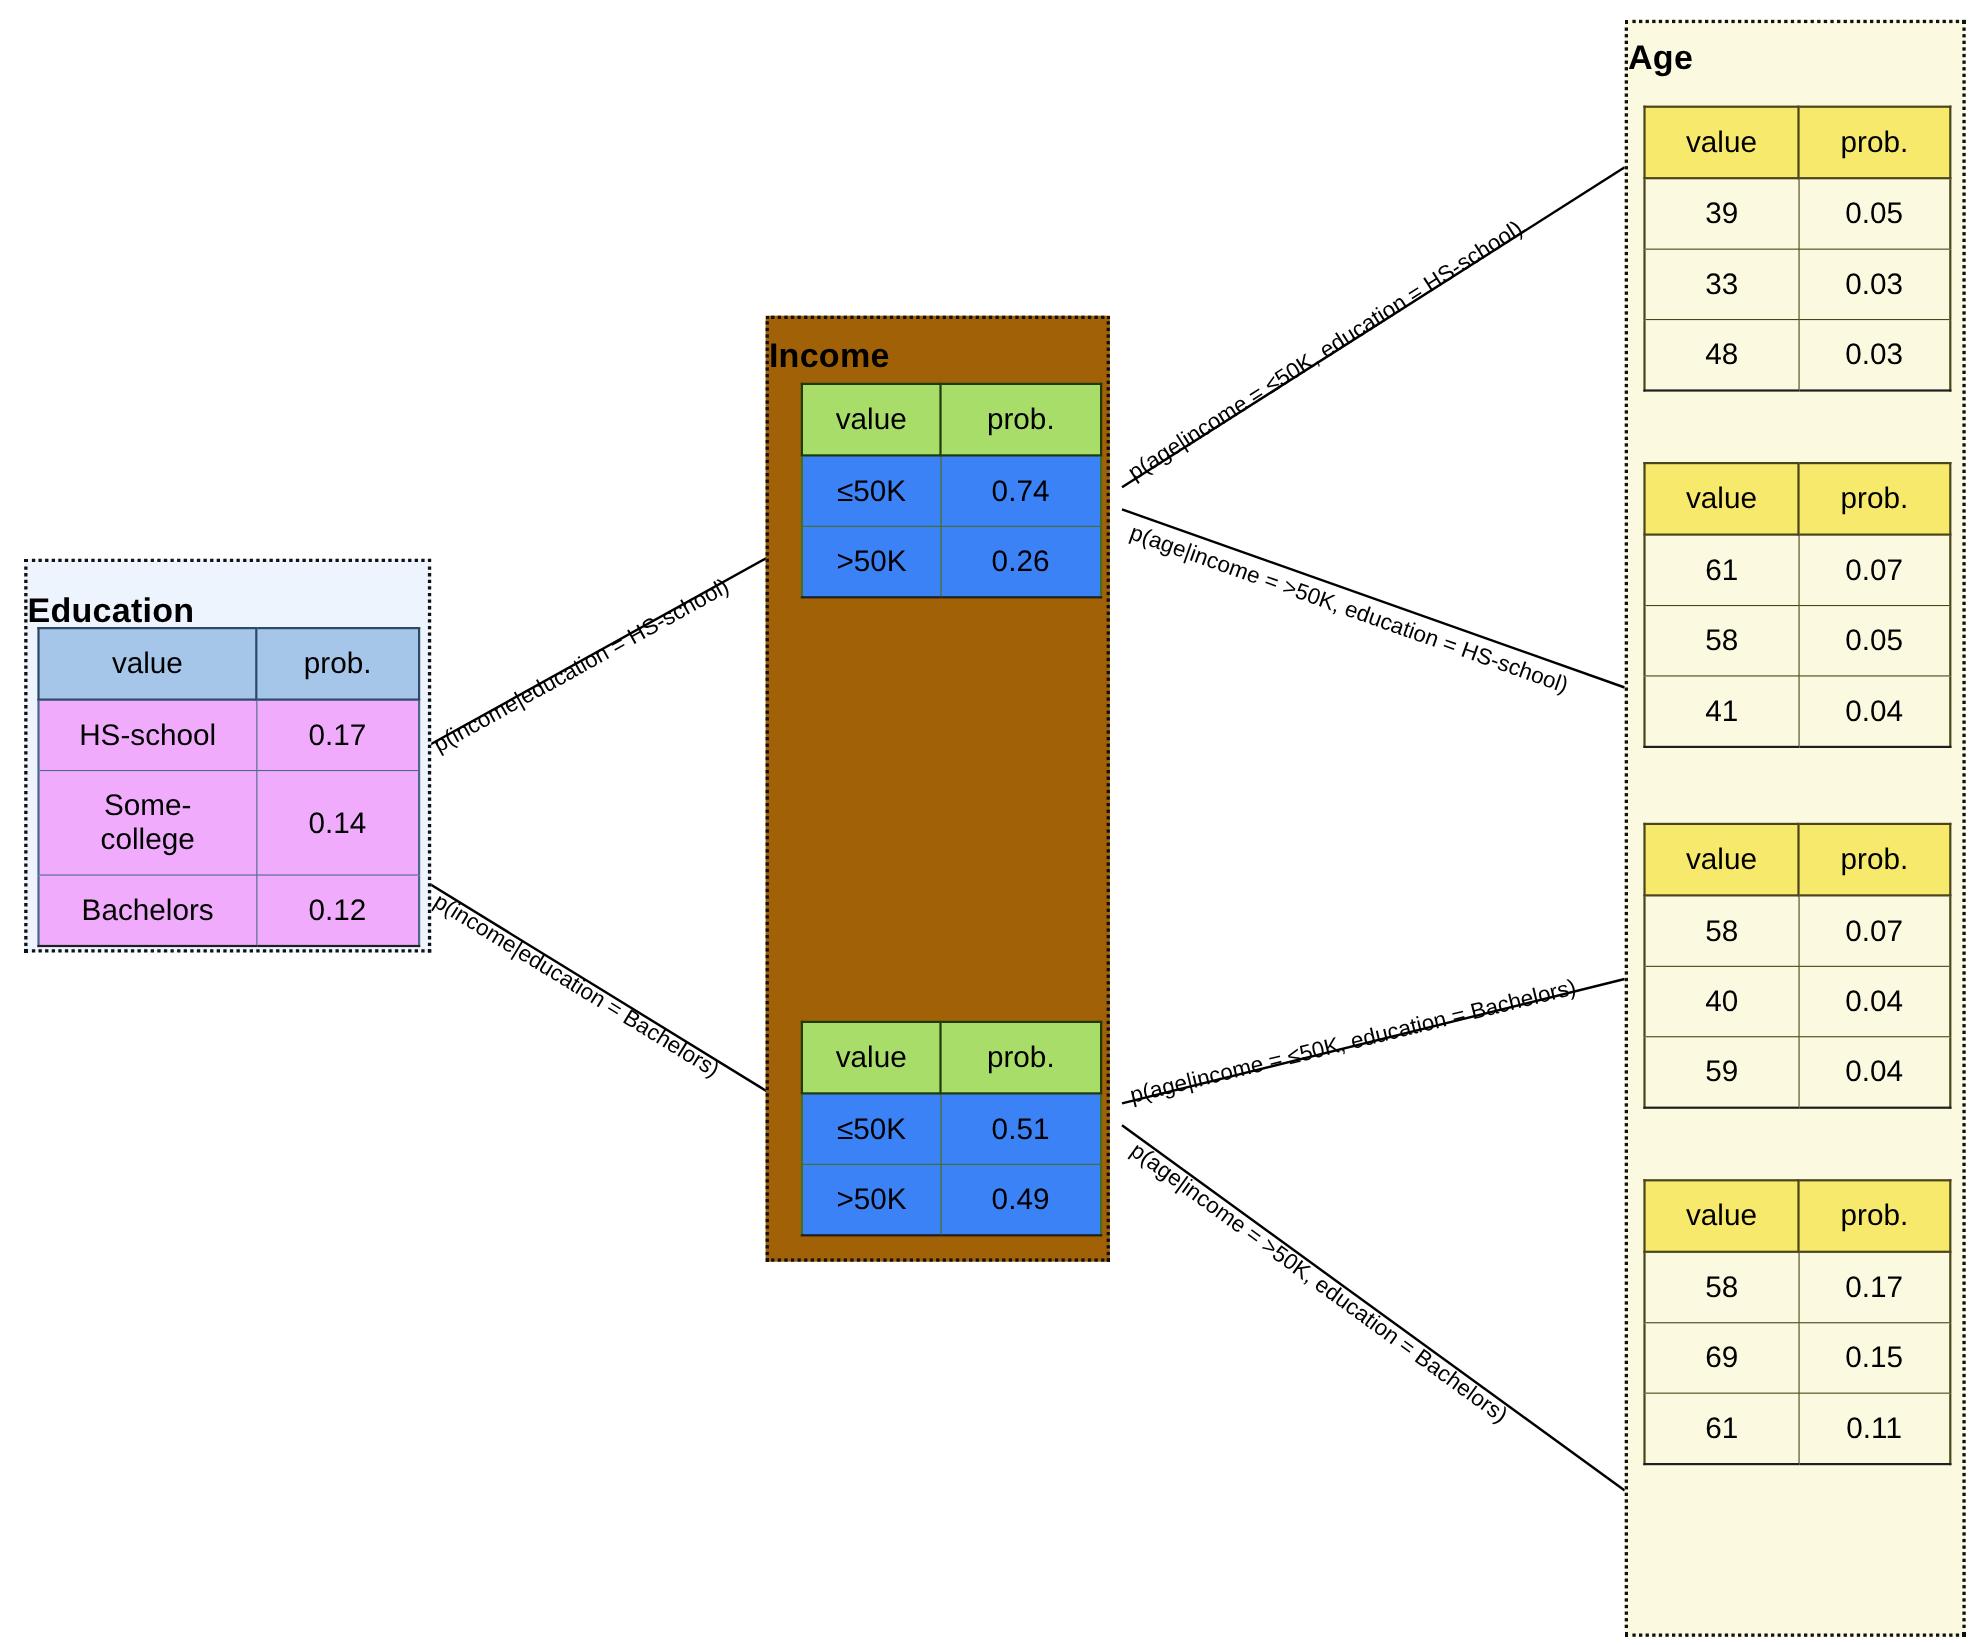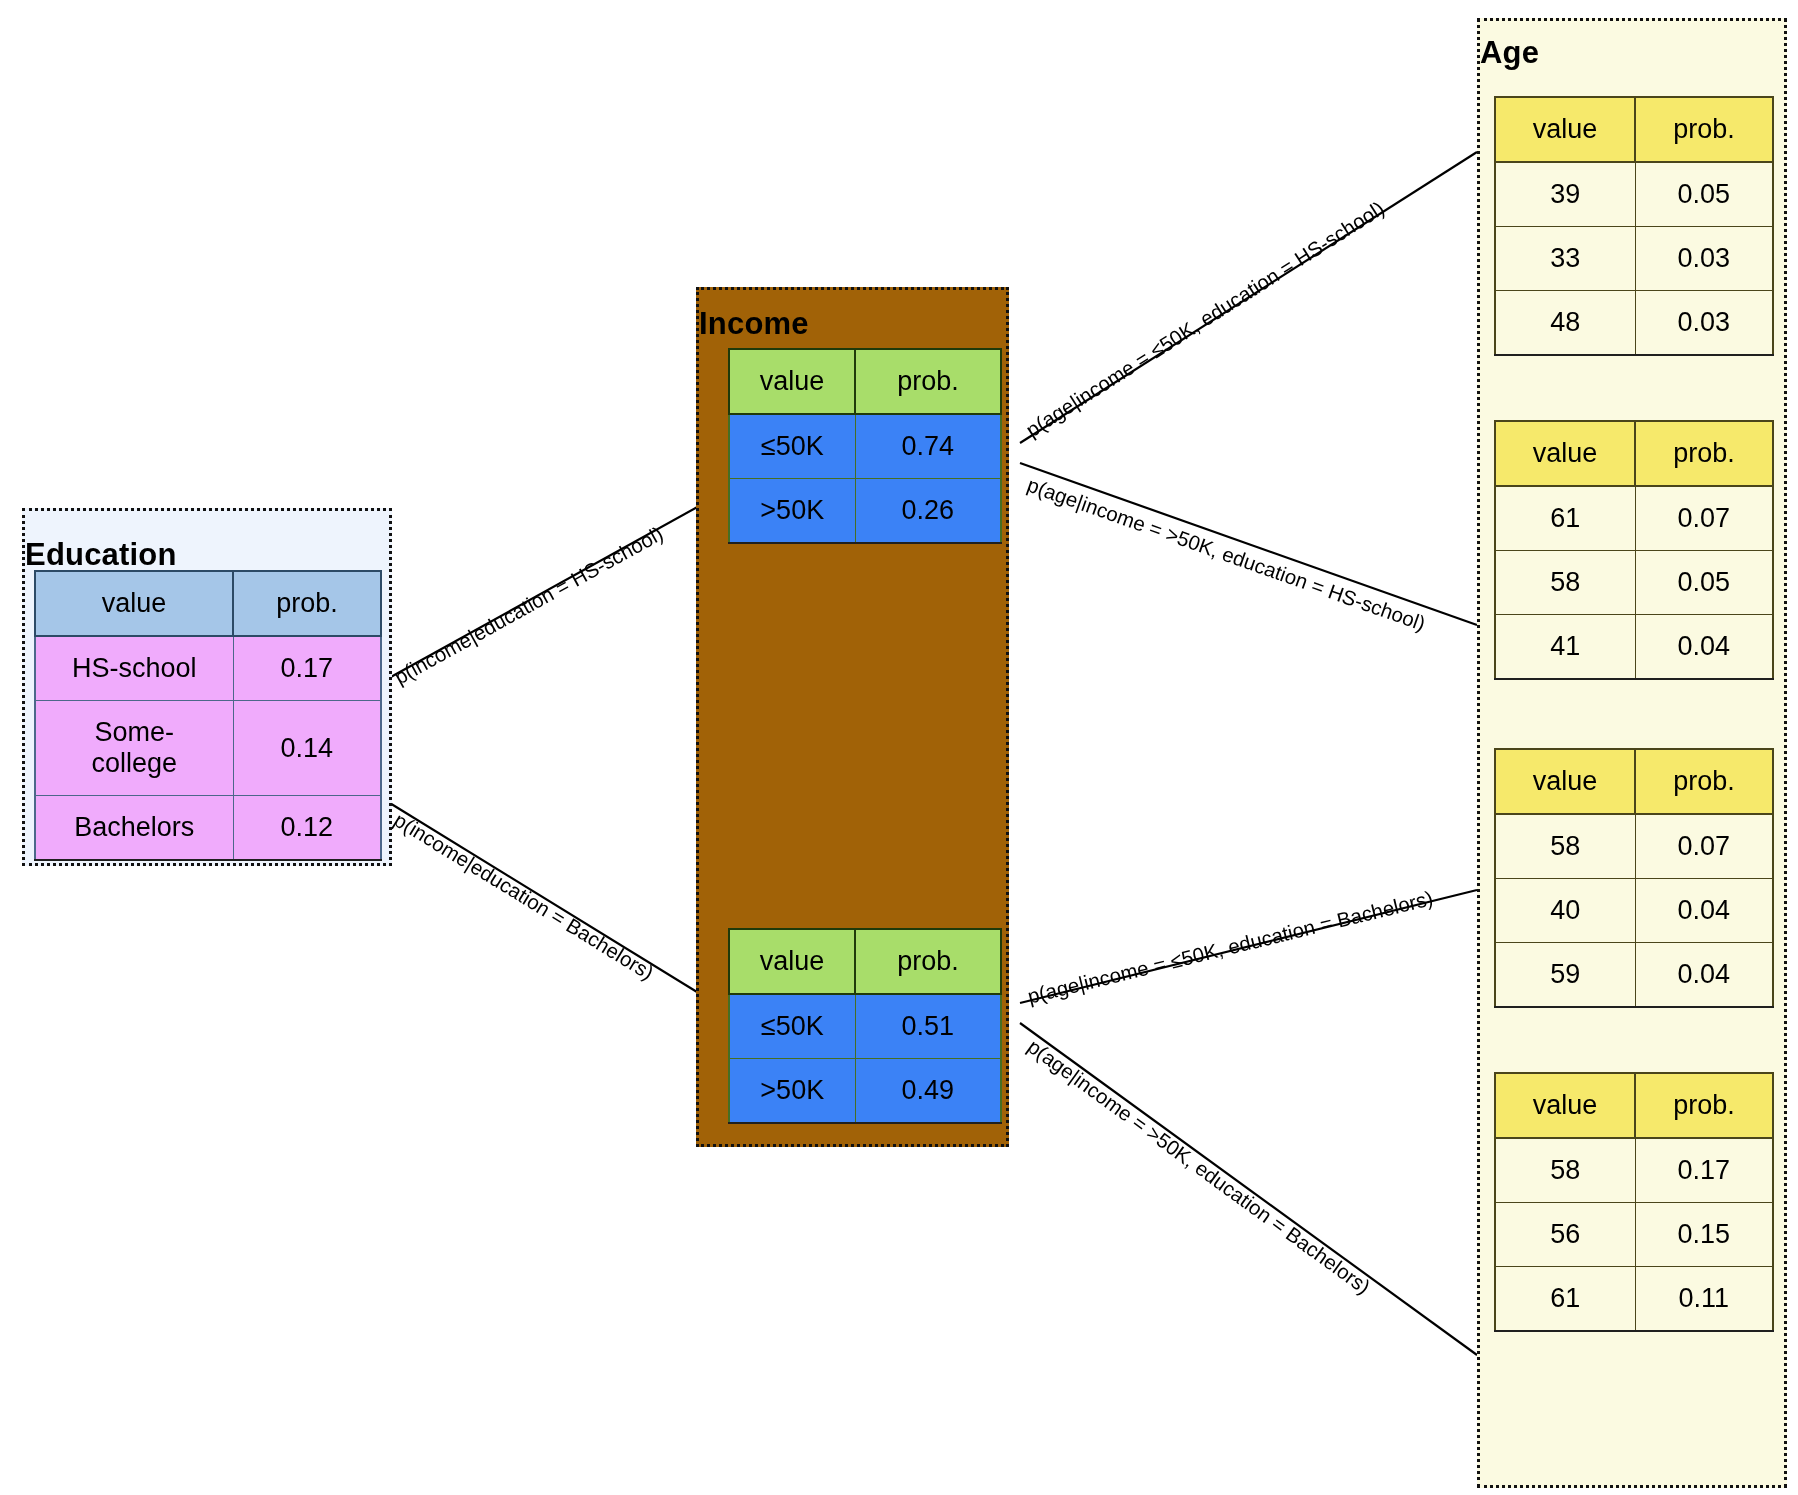--- a/index.html
+++ b/index.html
@@ -328,21 +328,21 @@
         <th>value</th>
         <th>prob.</th>
       </tr>
     </thead>
     <tbody>
       <tr>
         <td>58</td>
         <td>0.17</td>
       </tr>
       <tr>
-        <td>56</td>
+        <td>69</td>
         <td>0.15</td>
       </tr>
       <tr>
         <td>61</td>
         <td>0.11</td>
       </tr>
     </tbody>
   </table>
 
 </div>

